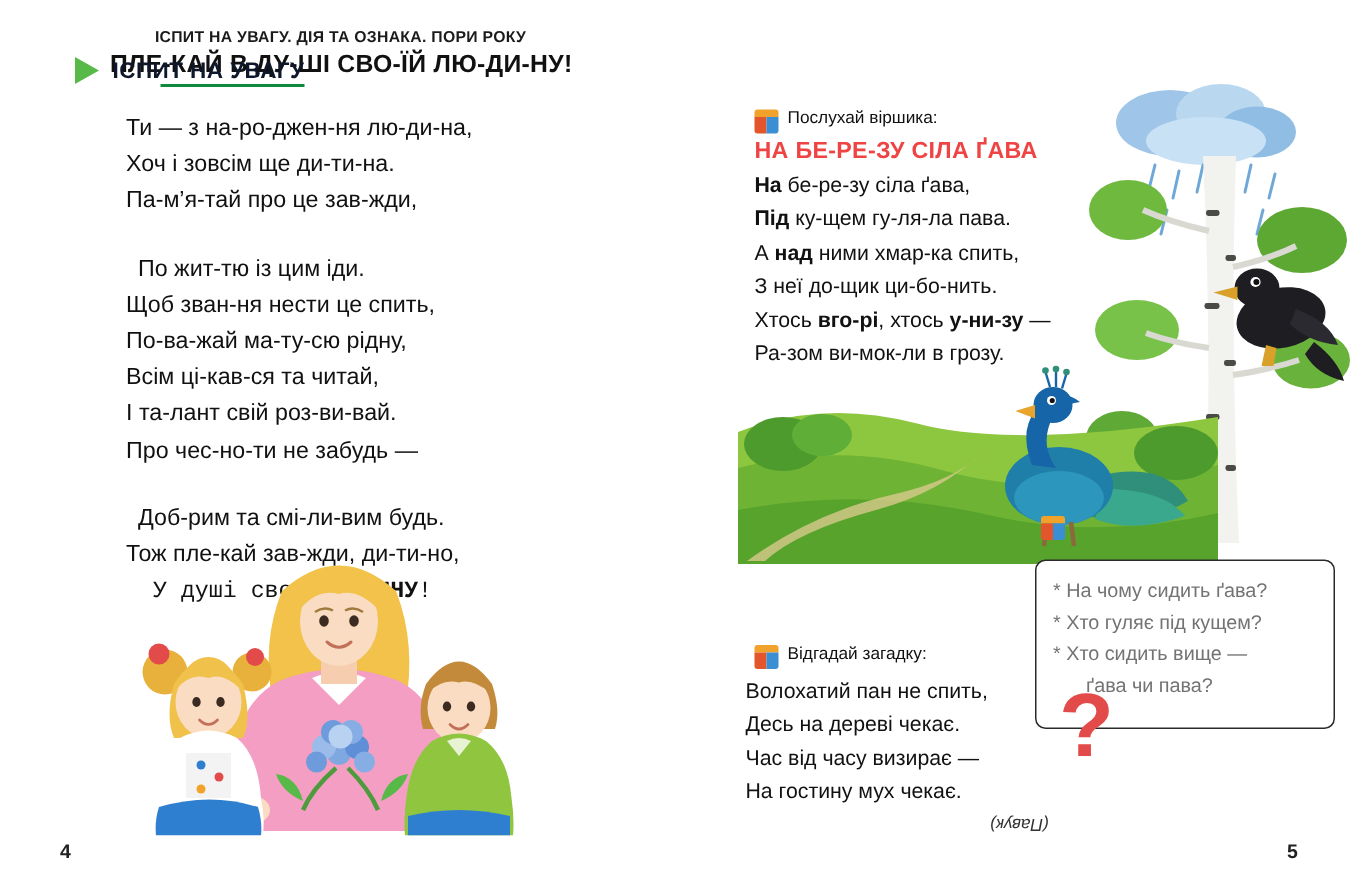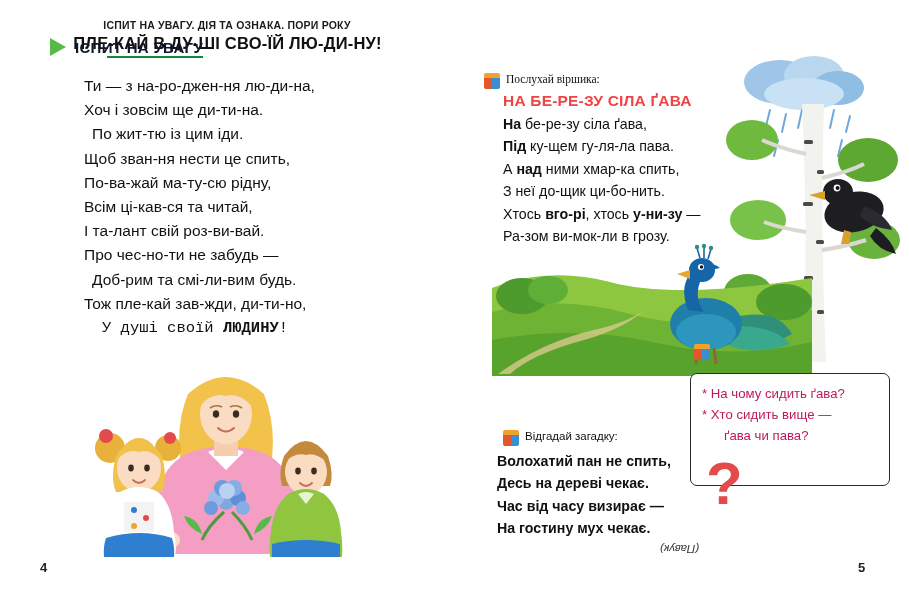--- a/index.html
+++ b/index.html
@@ -35,21 +35,21 @@
   }
   #poem-body {
     position: absolute;
     left: 84px; top: 74px;
     width: 330px;
     font-size: 15.5px;
     line-height: 24.2px;
     color: #111;
   }
   #poem-body .ln { white-space: nowrap; }
-  #poem-body .ln.indent1 { padding-left: 8px; }
+  #poem-body .ln.indent1 { padding-left: 8px; margin-top: 21px; }
   #poem-body .ln.indent2 { padding-left: 18px; font-family: Liberation Mono, monospace; }
   #poem-body b { font-weight: bold; }
 
   
   #left-illustration {
     position: absolute;
     left: 76px; top: 352px;
     width: 300px; height: 205px;
   }
   #page-number-left {
@@ -134,21 +134,21 @@
     width: 8px; height: 11px;
     background: #3a8fd4;
     border-radius: 0 0 2px 0;
   }
   .cue-text {
     font-size: 11.5px;
     color: #111;
     line-height: 14px;
   }
 
-  #listen-cue { left: 484px; top: 72px; font-family: Liberation Serif, serif; }
+  #listen-cue { left: 503px; top: 72px; }
   #poem2-title {
     position: absolute;
     left: 503px; top: 92px;
     font-size: 15.5px;
     font-weight: bold;
     color: #ef4444;
     letter-spacing: 0.2px;
   }
   #poem2-body {
     position: absolute;
@@ -182,40 +182,40 @@
   #question-box {
     position: absolute;
     left: 690px; top: 373px;
     width: 200px; height: 113px;
     background: #ffffff;
     border: 1.6px solid #2a2a2a;
     border-radius: 7px;
     padding: 9px 10px 0 11px;
     font-size: 13.2px;
     line-height: 21px;
-    color: #be185d;
+    color: #737373;
   }
   #question-box .q { white-space: nowrap; }
   #question-box .q.ind { padding-left: 22px; }
   #qmark {
     position: absolute;
     left: 700px; top: 450px;
     width: 52px; height: 68px;
   }
 
   #riddle-cue { left: 503px; top: 429px; }
   #riddle-body {
     position: absolute;
     left: 497px; top: 450px;
     width: 240px;
     font-size: 14.2px;
     line-height: 22.4px;
     color: #111;
   }
-  #riddle-body .ln { white-space: nowrap; font-weight: bold; }
+  #riddle-body .ln { white-space: nowrap; }
   #riddle-answer {
     position: absolute;
     left: 660px; top: 543px;
     font-size: 11.5px;
     font-style: italic;
     color: #333;
     transform: rotate(180deg);
   }
   #page-number-right {
     position: absolute;
@@ -230,20 +230,21 @@
 
 <div id="page">
 
   <div id="left-page">
 
     <div id="poem-title">ПЛЕ-КАЙ В ДУ-ШІ СВО-ЇЙ ЛЮ-ДИ-НУ!</div>
 
     <div id="poem-body">
       <div class="ln">Ти — з на-ро-джен-ня лю-ди-на,</div>
       <div class="ln">Хоч і зовсім ще ди-ти-на.</div>
+      <div class="ln">Па-м’я-тай про це зав-жди,</div>
       <div class="ln indent1">По жит-тю із цим іди.</div>
       <div class="ln">Щоб зван-ня нести це спить,</div>
       <div class="ln">По-ва-жай ма-ту-сю рідну,</div>
       <div class="ln">Всім ці-кав-ся та читай,</div>
       <div class="ln">І та-лант свій роз-ви-вай.</div>
       <div class="ln">Про чес-но-ти не забудь —</div>
       <div class="ln indent1">Доб-рим та смі-ли-вим будь.</div>
       <div class="ln">Тож пле-кай зав-жди, ди-ти-но,</div>
       <div class="ln indent2"><span>У душі своїй </span><b>ЛЮДИНУ</b><span>!</span></div>
     </div>
@@ -464,20 +465,21 @@
   <div class="task-cue" id="look-cue">
     <span class="cube">
         <span class="top"></span>
         <span class="bl"></span>
         <span class="br"></span>
       </span>
   </div>
 
   <div id="question-box">
     <div class="q">* На чому сидить ґава?</div>
+    <div class="q">* Хто гуляє під кущем?</div>
     <div class="q">* Хто сидить вище —</div>
     <div class="q ind">ґава чи пава?</div>
   </div>
 
   <svg id="qmark" viewBox="0 0 52 68">
     <text x="6" y="54" font-family="Liberation Sans, sans-serif" font-size="60" font-weight="bold" fill="#e34b4b">?</text>
   </svg>
 
   <div class="task-cue" id="riddle-cue">
     <span class="cube">

